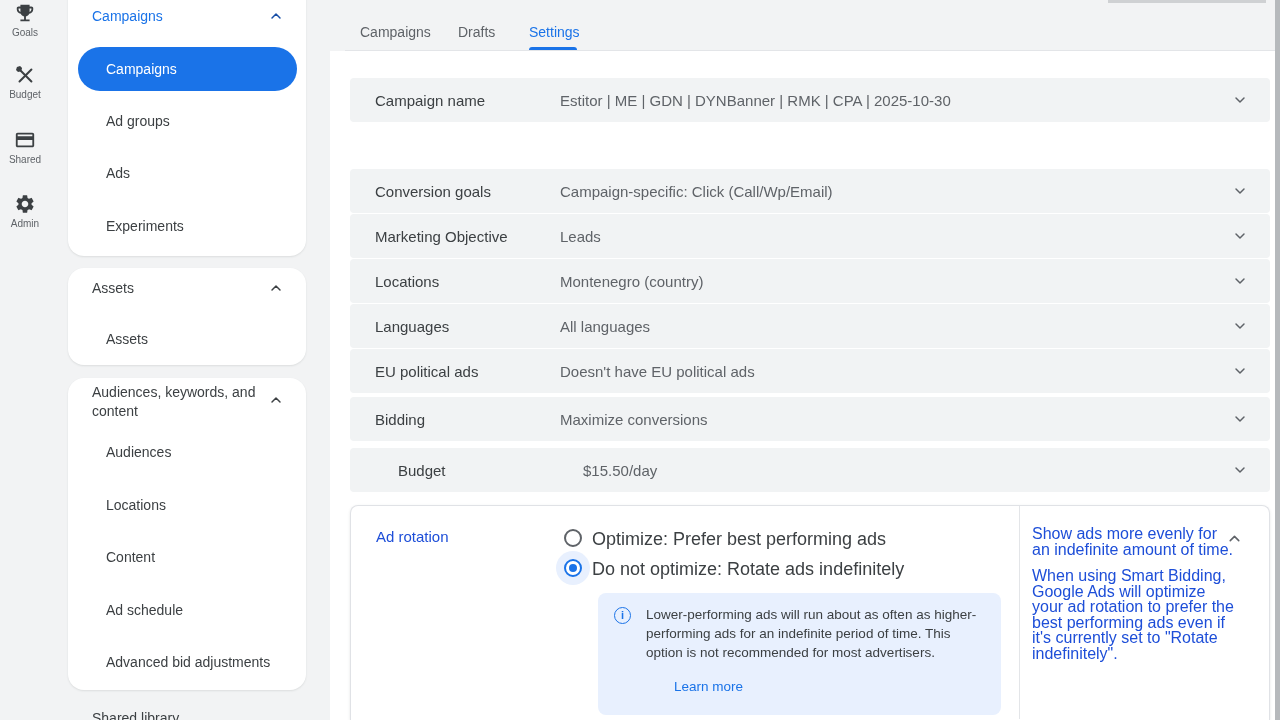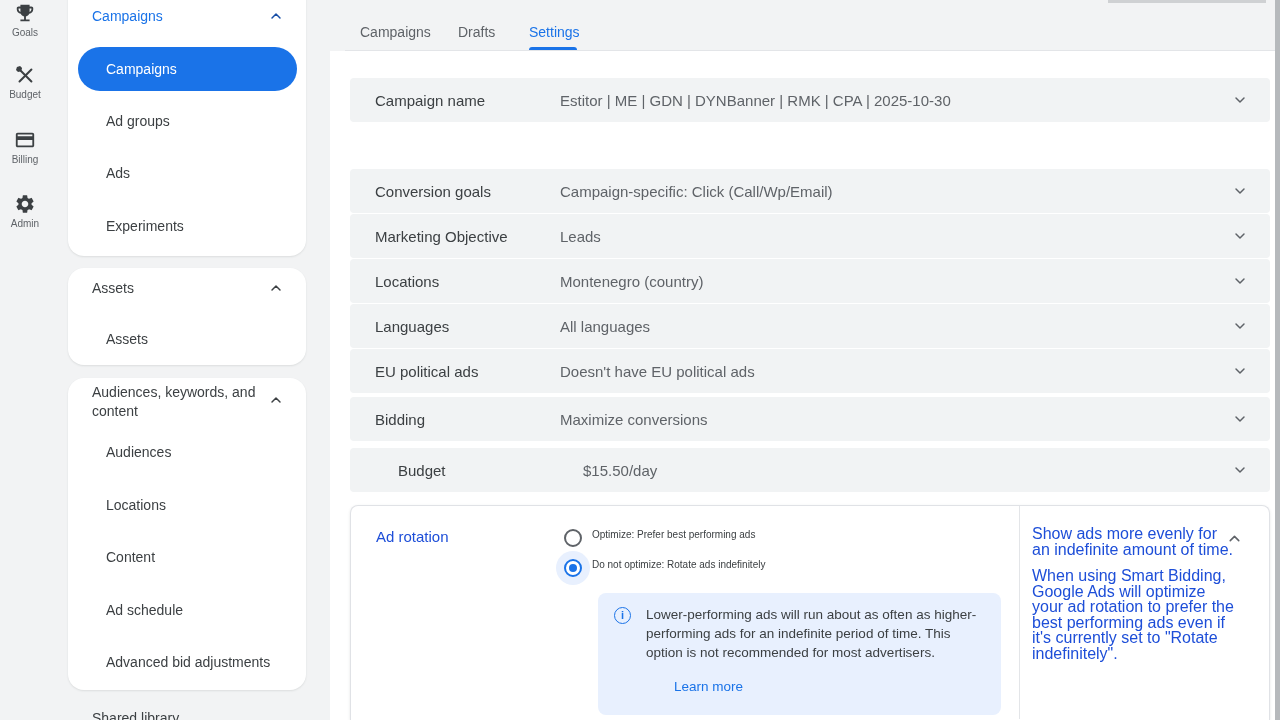--- a/index.html
+++ b/index.html
@@ -40,21 +40,21 @@
 
   
   .adcard { position:absolute; left:350px; top:505px; width:920px; height:215px; background:#fff;
             border:1px solid #e0e2e6; border-bottom:none; border-radius:8px 8px 0 0;
             box-shadow:0 1px 3px rgba(60,64,67,.12); }
   .ad-label { position:absolute; left:25px; top:22px; font-size:15px; color:#1d4ed8; }
   .radio { position:absolute; width:18px; height:18px; border-radius:50%; border:2px solid #5f6368; background:#fff; cursor:pointer; }
   .radio.sel { border-color:#1a73e8; }
   .radio.sel::after { content:""; position:absolute; left:3px; top:3px; width:8px; height:8px; border-radius:50%; background:#1a73e8; }
   .radio-halo { position:absolute; width:34px; height:34px; border-radius:50%; background:#e8f0fe; }
-  .radio-label { position:absolute; font-size:10px; color:#3c4043; cursor:pointer; }
+  .radio-label { position:absolute; font-size:18px; color:#3c4043; cursor:pointer; }
   .infobox { position:absolute; left:247px; top:87px; width:403px; height:122px; background:#e8f0fe; border-radius:8px; }
   .info-icon { position:absolute; left:16px; top:14px; width:17px; height:17px; border:1.6px solid #1a73e8; border-radius:50%;
                color:#1a73e8; font-size:11px; font-weight:bold; text-align:center; line-height:14px; font-style:normal; }
   .info-text { position:absolute; left:48px; top:12px; width:340px; font-size:13.5px; line-height:19px; color:#3c4043; }
   .learn-more { position:absolute; left:76px; top:86px; font-size:13.5px; font-weight:500; color:#1a73e8; cursor:pointer; }
   .vdiv { position:absolute; left:668px; top:0; width:1px; height:213px; background:#e3e5e8; }
   .help { position:absolute; left:681px; top:20px; width:202px; font-size:16px; line-height:15.5px; color:#1d4ed8; }
   .help p + p { margin-top:11px; }
   .ad-chev { position:absolute; left:875px; top:24px; cursor:pointer; }
 
@@ -87,21 +87,21 @@
     </span>
     <span class="rail-label">Budget</span>
   </div>
 
   <div class="rail-item" style="top:129px;">
     <span>
       <svg width="22" height="22" viewBox="0 0 24 24" fill="#3c4043">
           <path d="M20 4H4c-1.11 0-1.99.89-1.99 2L2 18c0 1.11.89 2 2 2h16c1.11 0 2-.89 2-2V6c0-1.11-.89-2-2-2zm0 14H4v-6h16v6zm0-10H4V6h16v2z"></path>
         </svg>
     </span>
-    <span class="rail-label">Billing</span>
+    <span class="rail-label">Shared</span>
   </div>
 
   <div class="rail-item" style="top:193px;">
     <span>
       <svg width="22" height="22" viewBox="0 0 24 24" fill="#3c4043">
           <path d="M19.14 12.94c.04-.3.06-.61.06-.94 0-.32-.02-.64-.07-.94l2.03-1.58a.49.49 0 0 0 .12-.61l-1.92-3.32a.488.488 0 0 0-.59-.22l-2.39.96c-.5-.38-1.03-.7-1.62-.94l-.36-2.54a.484.484 0 0 0-.48-.41h-3.84c-.24 0-.43.17-.47.41l-.36 2.54c-.59.24-1.13.57-1.62.94l-2.39-.96a.484.484 0 0 0-.59.22L2.74 8.87c-.12.21-.08.47.12.61l2.03 1.58c-.05.3-.09.63-.09.94s.02.64.07.94l-2.03 1.58a.49.49 0 0 0-.12.61l1.92 3.32c.12.22.37.29.59.22l2.39-.96c.5.38 1.03.7 1.62.94l.36 2.54c.05.24.24.41.48.41h3.84c.24 0 .44-.17.47-.41l.36-2.54c.59-.24 1.13-.56 1.62-.94l2.39.96c.22.08.47 0 .59-.22l1.92-3.32c.12-.22.07-.47-.12-.61l-2.01-1.58zM12 15.6c-1.98 0-3.6-1.62-3.6-3.6s1.62-3.6 3.6-3.6 3.6 1.62 3.6 3.6-1.62 3.6-3.6 3.6z"></path>
         </svg>
     </span>
     <span class="rail-label">Admin</span>
   </div>

